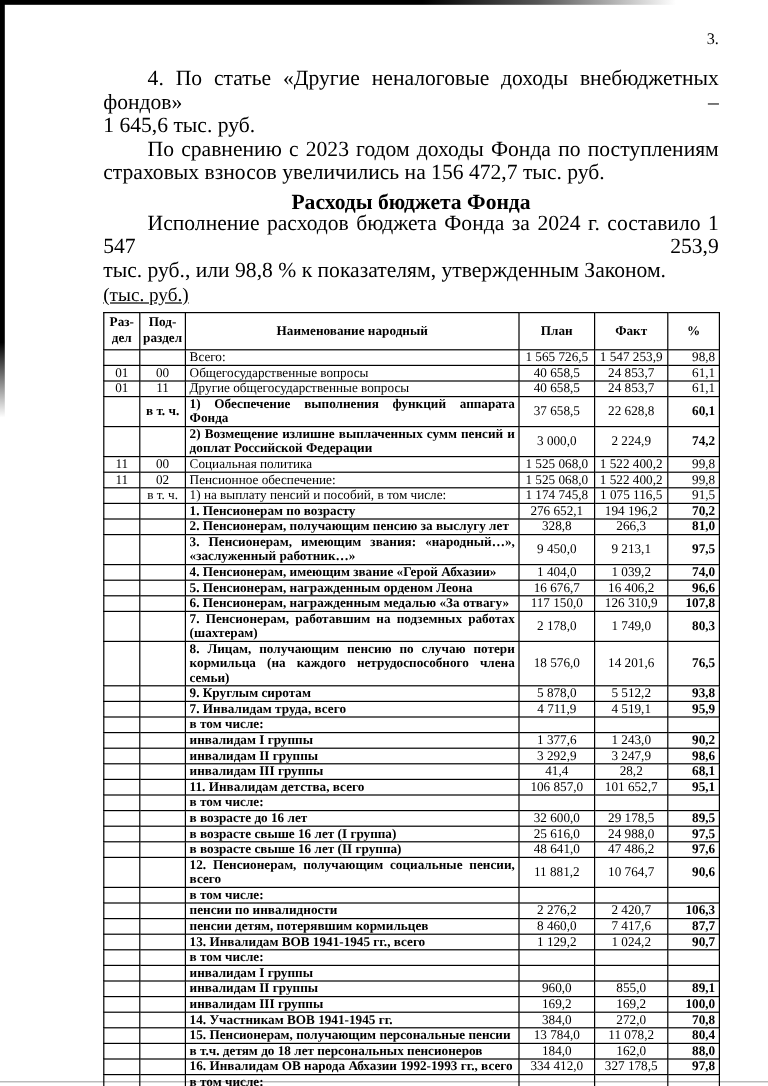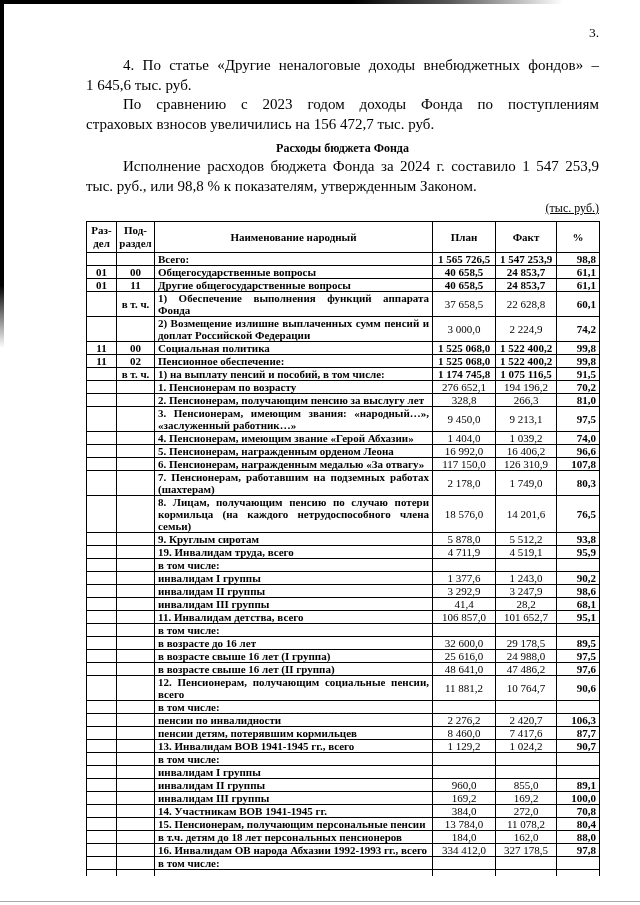--- a/index.html
+++ b/index.html
@@ -14,43 +14,43 @@
   }
   .artifact-left {
     position:absolute; top:0; left:0; width:4px; height:348px;
     background:linear-gradient(to bottom,#000 82%,rgba(0,0,0,0));
   }
   .artifact-bottom {
     position:absolute; bottom:3px; left:0; width:640px; height:1px; background:#aaa;
   }
   .content { position:relative; margin-left:86px; width:513px; }
   .page-number { padding-top:24px; text-align:right; font-size:13.5px; line-height:17px; }
-  .para { margin:0; font-size:15px; line-height:19.5px; }
+  .para { margin:0; font-size:18px; line-height:19.5px; }
   .para-first { margin-top:15px; }
   .line { display:block; }
   .indent { text-indent:37px; }
   .justify { text-align:justify; text-align-last:justify; }
-  .heading { margin:5px 0 0 0; text-align:center; font-weight:700; font-size:12px; line-height:18px; }
-  .unit-note { margin-top:5px; text-align:right; font-size:12px; line-height:14px;text-decoration:underline; }
+  .heading { margin:5px 0 0 0; text-align:center; font-weight:700; font-size:18px; line-height:18px; }
+  .unit-note { margin-top:5px; text-align:left; font-size:16px; line-height:14px;text-decoration:underline; }
   table.budget-table {
     margin-top:6px; width:513px; border-collapse:collapse; table-layout:fixed;
   }
   .budget-table th, .budget-table td {
     border:1px solid #000; font-size:11px; line-height:12px;
     padding:0 3px; vertical-align:middle; overflow:hidden;
   }
   .budget-table th {
     font-weight:700; text-align:center; white-space:pre-line;
     line-height:13px; padding:2px;
   }
   .c-razdel, .c-podrazdel { text-align:center; font-weight:700; padding:0 1px; }
   .c-name { text-align:justify; padding-right:3px;font-weight:bold; }
   .c-num  { text-align:center; white-space:nowrap; padding:0 1px; }
   .c-pct  { text-align:right; white-space:nowrap; font-weight:700; padding:0 1px; }
-  .bold-row td { font-weight:700; }
+  .bold-row td { font-weight:400; }
   .ind0 { padding-left:5px; }
   .ind1 { padding-left:13px; }
   .ind2 { padding-left:40px; }
   .stub-row td { height:6px; border-bottom:none; }
 </style>
 </head>
 <body>
 
 <div class="page">
   <div class="artifact-top"></div>
@@ -194,21 +194,21 @@
             <td class="c-podrazdel"></td>
             <td class="c-name ind0">4. Пенсионерам, имеющим звание «Герой Абхазии»</td>
             <td class="c-num">1 404,0</td>
             <td class="c-num">1 039,2</td>
             <td class="c-pct">74,0</td>
           </tr>
           <tr>
             <td class="c-razdel"></td>
             <td class="c-podrazdel"></td>
             <td class="c-name ind0">5. Пенсионерам, награжденным орденом Леона</td>
-            <td class="c-num">16 992,0</td>
+            <td class="c-num">16 676,7</td>
             <td class="c-num">16 406,2</td>
             <td class="c-pct">96,6</td>
           </tr>
           <tr>
             <td class="c-razdel"></td>
             <td class="c-podrazdel"></td>
             <td class="c-name ind0">6. Пенсионерам, награжденным медалью «За отвагу»</td>
             <td class="c-num">117 150,0</td>
             <td class="c-num">126 310,9</td>
             <td class="c-pct">107,8</td>
@@ -233,21 +233,21 @@
             <td class="c-razdel"></td>
             <td class="c-podrazdel"></td>
             <td class="c-name ind0">9. Круглым сиротам</td>
             <td class="c-num">5 878,0</td>
             <td class="c-num">5 512,2</td>
             <td class="c-pct">93,8</td>
           </tr>
           <tr>
             <td class="c-razdel"></td>
             <td class="c-podrazdel"></td>
-            <td class="c-name ind0">19. Инвалидам труда, всего</td>
+            <td class="c-name ind0">7. Инвалидам труда, всего</td>
             <td class="c-num">4 711,9</td>
             <td class="c-num">4 519,1</td>
             <td class="c-pct">95,9</td>
           </tr>
           <tr>
             <td class="c-razdel"></td>
             <td class="c-podrazdel"></td>
             <td class="c-name ind2">в том числе:</td>
             <td class="c-num"></td>
             <td class="c-num"></td>

